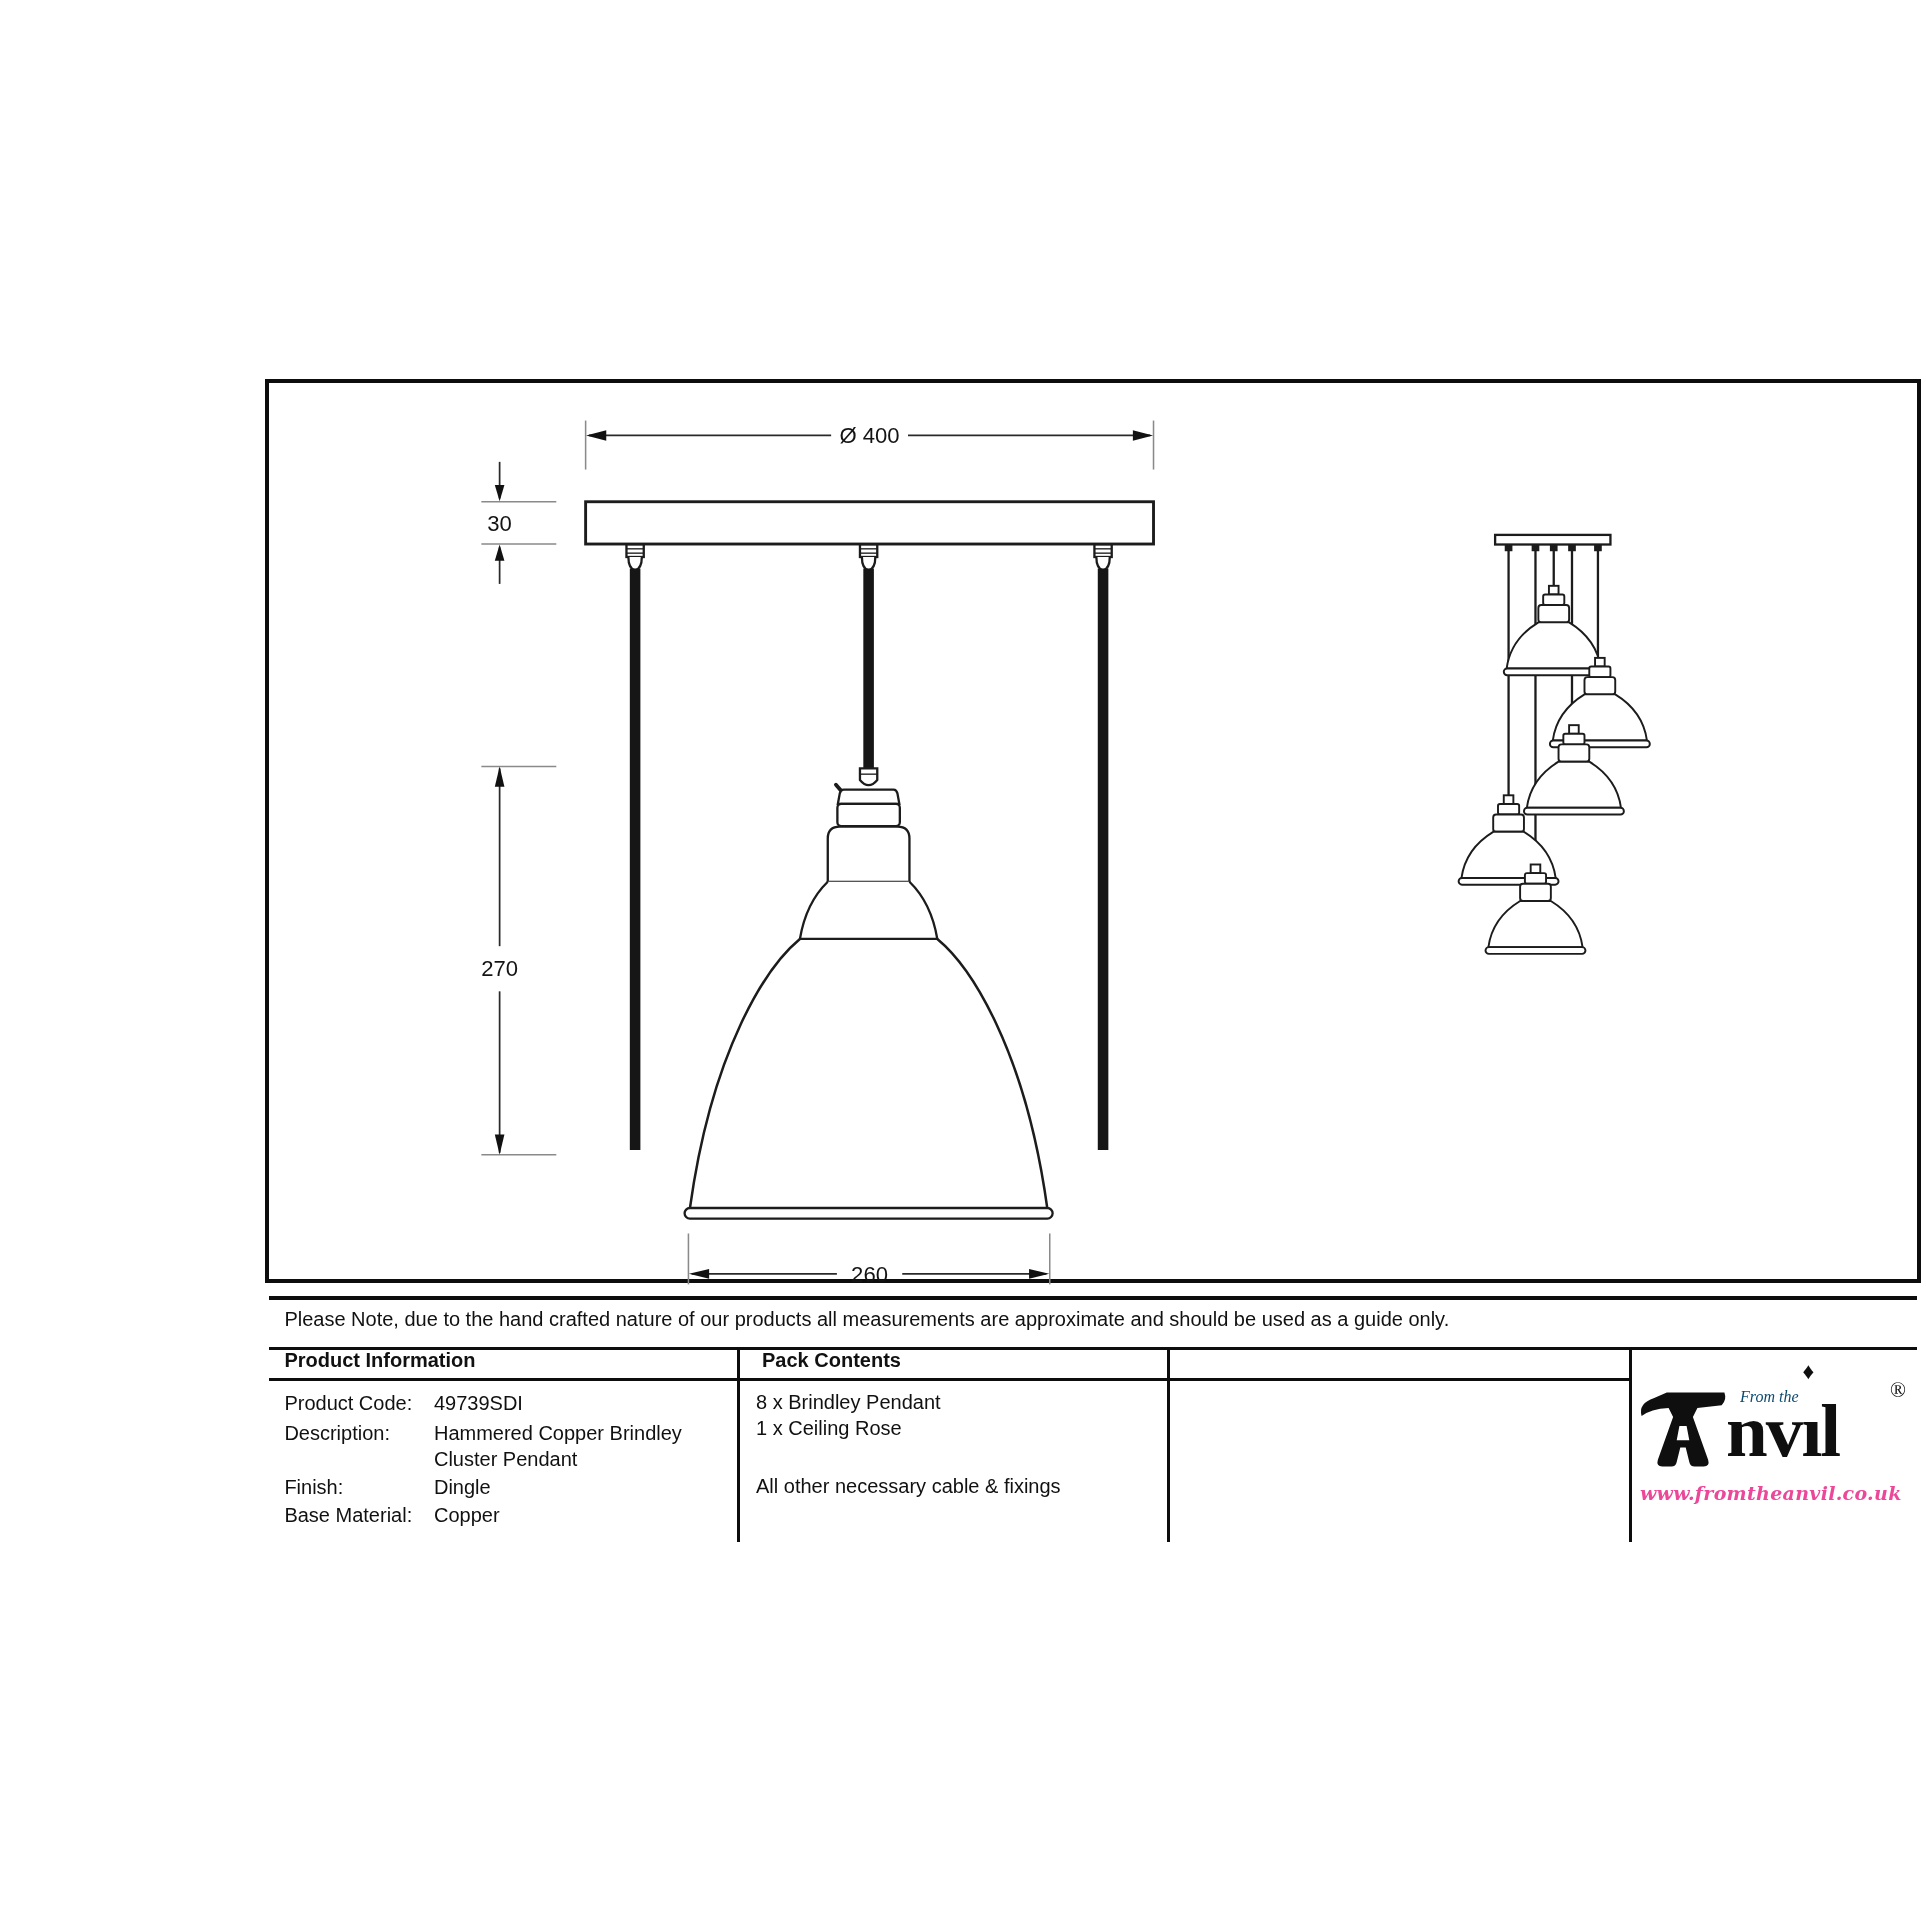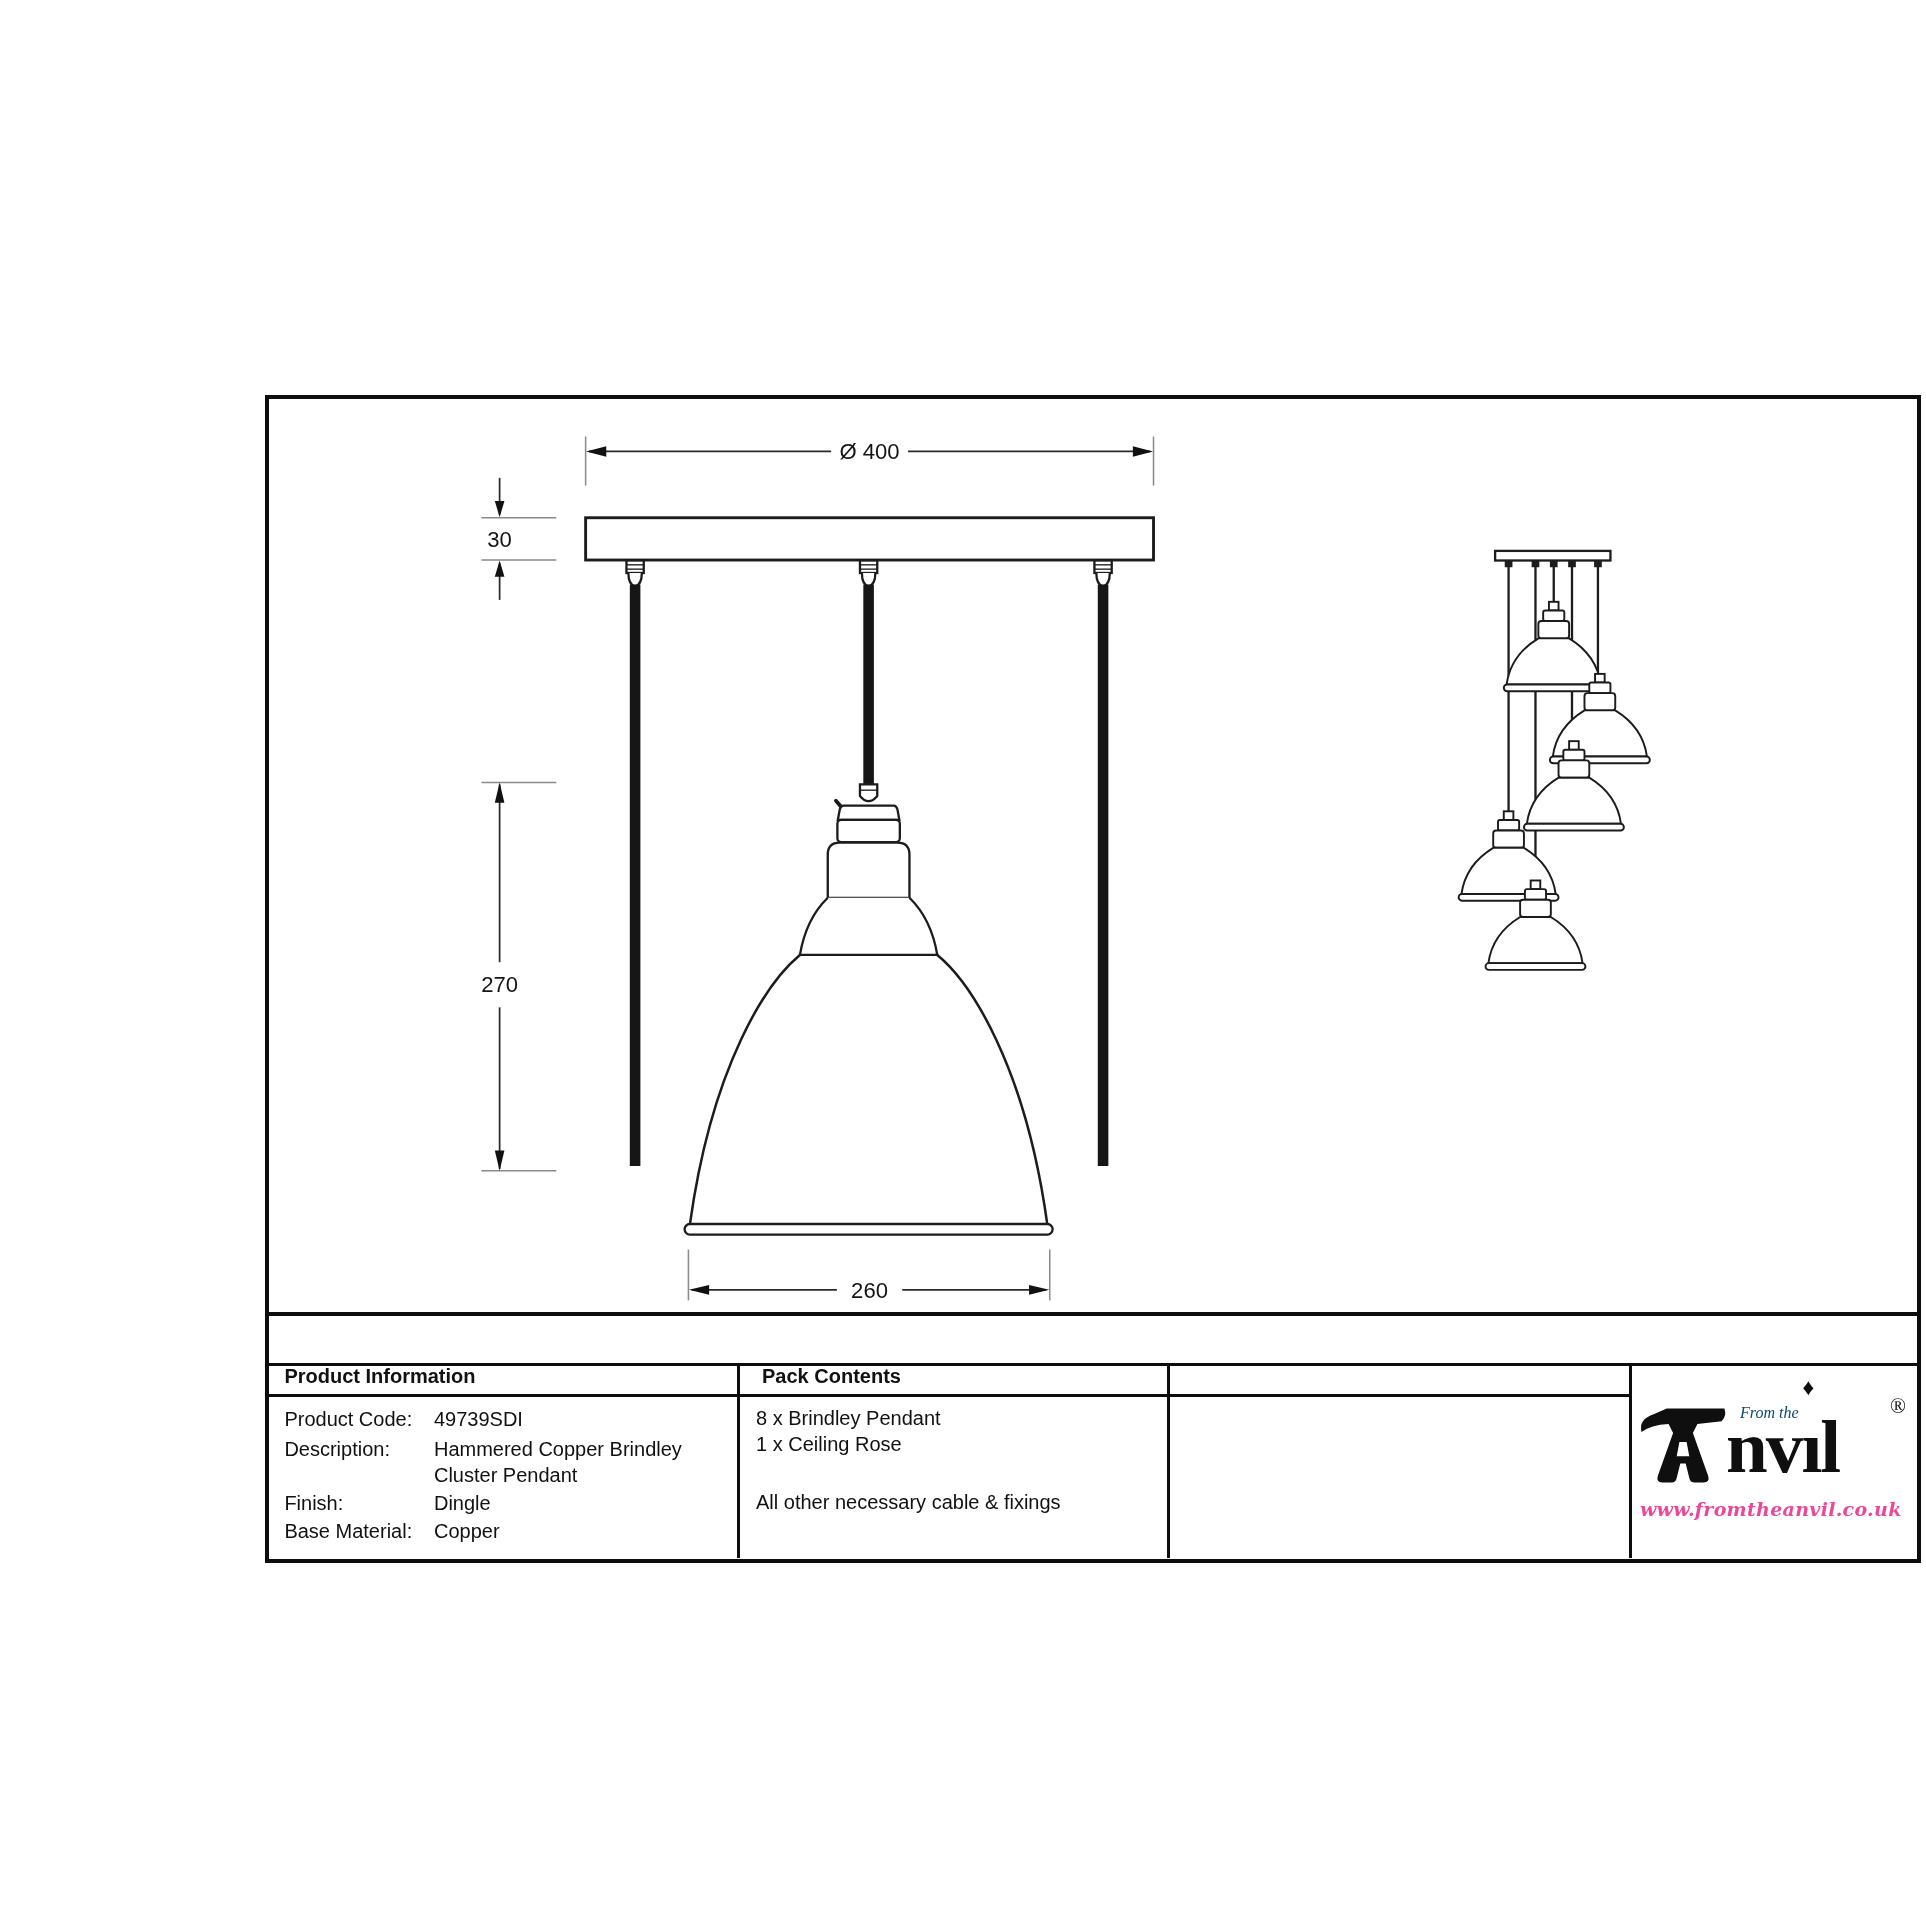--- a/index.html
+++ b/index.html
@@ -1,21 +1,21 @@
 <!DOCTYPE html>
 <html><head>
 <meta charset="utf-8">
 <style>
   html,body{margin:0;padding:0;}
   body{
     width:1926px;height:1926px;background:#ffffff;position:relative;
     font-family:"Liberation Sans", sans-serif;color:#111;
   }
   .sheet{
-    position:absolute;left:265px;top:395px;width:1656px;height:1168px;
+    position:absolute;left:265px;top:379px;width:1656px;height:904px;
     box-sizing:border-box;border:4.8px solid #0d0d0d;background:#fff;
   }
   .drawing{position:absolute;left:0;top:0;width:1647px;height:1159px;}
 
   
   .shape{fill:#fff;stroke:#1c1c1c;stroke-width:3;}
   .shape2{fill:#fff;stroke:#1c1c1c;stroke-width:2.4;}
   .shape3{fill:none;stroke:#1c1c1c;stroke-width:2.6;}
   .shape2m{fill:#fff;stroke:#1c1c1c;stroke-width:2;}
   .thin{stroke:#1c1c1c;stroke-width:1.4;}
@@ -214,20 +214,21 @@
   </svg>
 
 
   <div class="hline h-note-top"></div>
   <div class="hline h-note-bottom"></div>
   <div class="hline h-header-bottom"></div>
   <div class="vline v1"></div>
   <div class="vline v2"></div>
   <div class="vline v3"></div>
 
+  <div class="note-text">Please Note, due to the hand crafted nature of our products all measurements are approximate and should be used as a guide only.</div>
 
   <div class="th th-product">Product Information</div>
   <div class="th th-pack">Pack Contents</div>
 
   <div class="prow pr0">
     <span class="lbl">Product Code:</span>
     <span>49739SDI</span>
   </div>
   <div class="prow pr1">
     <span class="lbl">Description:</span>

